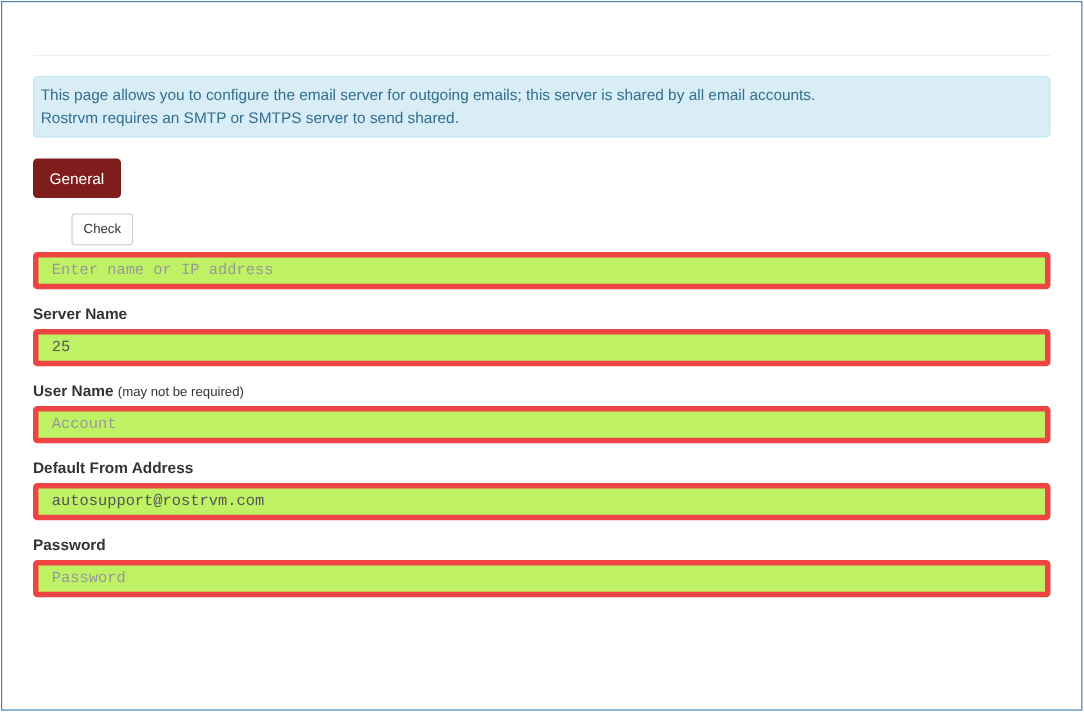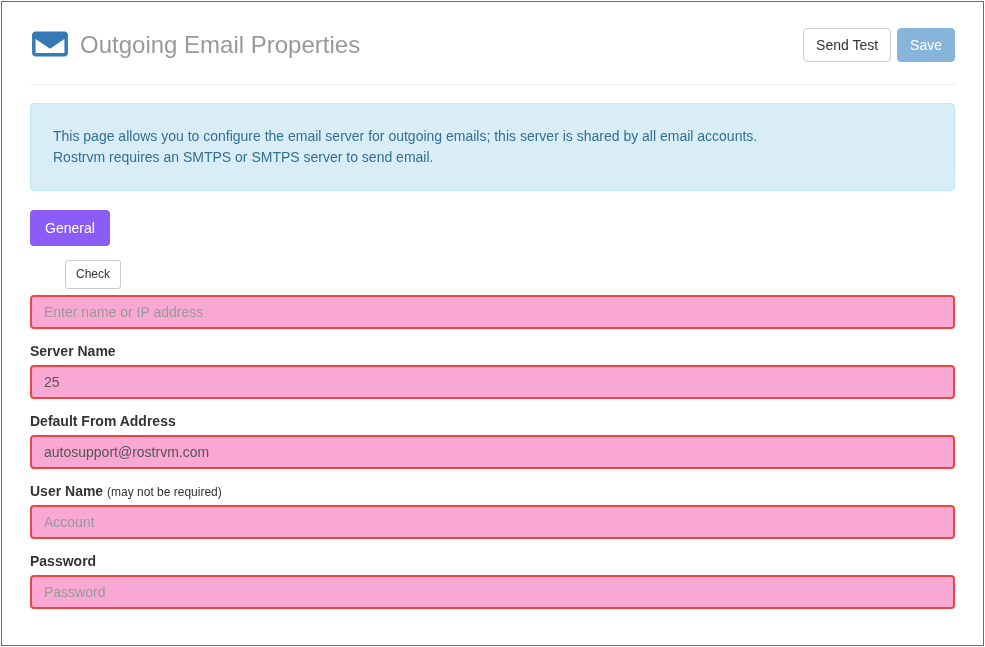--- a/index.html
+++ b/index.html
@@ -82,31 +82,31 @@
       border: 0;
       border-top: 1px solid #eee;
       margin-top: 22px;
       margin-bottom: 0;
     }
     .alert-info {
       background: #d9edf7;
       border: 1px solid #bce8f1;
       color: #31708f;
       border-radius: 4px;
-      padding: 22px;
+      padding: 6px;
       margin-top: 18px;
       font-size: 14px;
       line-height: 1.5;
     }
     .tab-row {
       margin-top: 19px;
       display: flex;
     }
     .tab-btn {
-      background: #8b5cf6;
+      background: #7f1d1d;
       color: #fff;
       border-radius: 4px;
       padding: 10px 15px;
       font-size: 14px;
       border: none;
       cursor: pointer;
     }
     .form-group {
       margin-top: 14px;
     }
@@ -126,91 +126,77 @@
       font-size: 12px;
     }
     .form-control {
       display: block;
       width: 100%;
       height: 34px;
       padding: 6px 12px;
       font-size: 14px;
       line-height: 1.42857143;
       color: #555;
-      background: #f9a8d4;
-      border: 2px solid #ef4444;
-      border-radius: 4px;
-      font-family: Liberation Sans, sans-serif;
+      background: #bef264;
+      border: 5px solid #ef4444;
+      border-radius: 4px;
+      font-family: Liberation Mono, monospace;
     }
     .form-control::placeholder {
       color: #999;
     }
   </style>
 </head>
 <body>
 
 <div class="panel">
 
-  <div class="header-row">
-    <div class="header-left">
-      <span>
-        <svg class="envelope-icon" viewBox="0 0 512 384" xmlns="http://www.w3.org/2000/svg">
-          <path fill="#337ab7" d="M502 69L502 315C502 341 481 363 454 363L58 363C31 363 10 341 10 315L10 69C10 42 31 21 58 21L454 21C481 21 502 42 502 69ZM454 69L256 203 58 69 58 69 58 69 454 69ZM454 315L454 124 266 251C263 253 259 254 256 254 253 254 249 253 246 251L58 124 58 315 454 315Z"></path>
-        </svg>
-      </span>
-      <h1 class="page-title">Outgoing Email Properties</h1>
-    </div>
-    <div class="header-buttons">
-      <button type="button" class="btn btn-default">Send Test</button>
-      <button type="button" class="btn btn-primary-disabled">Save</button>
-    </div>
-  </div>
 
   <hr>
 
   <div class="alert-info">
     <div>This page allows you to configure the email server for outgoing emails; this server is shared by all email accounts.</div>
-    <div>Rostrvm requires an SMTPS or SMTPS server to send email.</div>
+    <div>Rostrvm requires an SMTP or SMTPS server to send shared.</div>
   </div>
 
   <div class="tab-row">
     <button type="button" class="tab-btn">General</button>
   </div>
 
   <div class="form-group">
     <div class="form-label-row">
       <button type="button" class="btn btn-default btn-sm">Check</button>
     </div>
     <input type="text" class="form-control" placeholder="Enter name or IP address" style="">
   </div>
 
   <div class="form-group">
     <div class="form-label-row">
       <label class="control-label">Server Name</label>
     </div>
     <input type="text" class="form-control" value="25" style="">
-  </div>
-
-  <div class="form-group">
-    <div class="form-label-row">
-      <label class="control-label">Default From Address</label>
-    </div>
-    <input type="text" class="form-control" value="autosupport@rostrvm.com" style="">
   </div>
 
   <div class="form-group">
     <div class="form-label-row">
       <label class="control-label">
         <span>User Name</span>
         <span class="label-note">(may not be required)</span>
       </label>
     </div>
     <input type="text" class="form-control" placeholder="Account" style="">
   </div>
 
   <div class="form-group">
     <div class="form-label-row">
+      <label class="control-label">Default From Address</label>
+    </div>
+    <input type="text" class="form-control" value="autosupport@rostrvm.com" style="">
+  </div>
+
+  <div class="form-group">
+    <div class="form-label-row">
       <label class="control-label">Password</label>
     </div>
     <input type="password" class="form-control" placeholder="Password" style="">
   </div>
 
 </div>
 
 </body></html>

